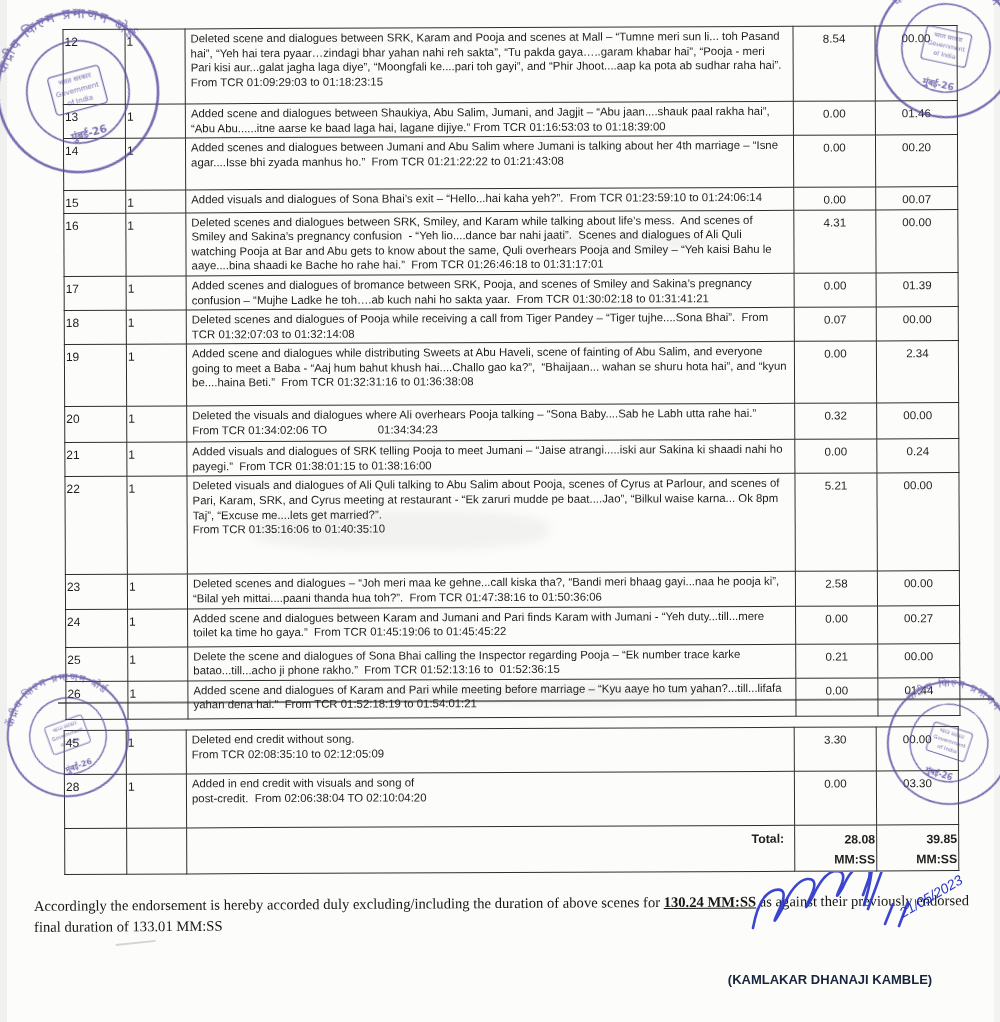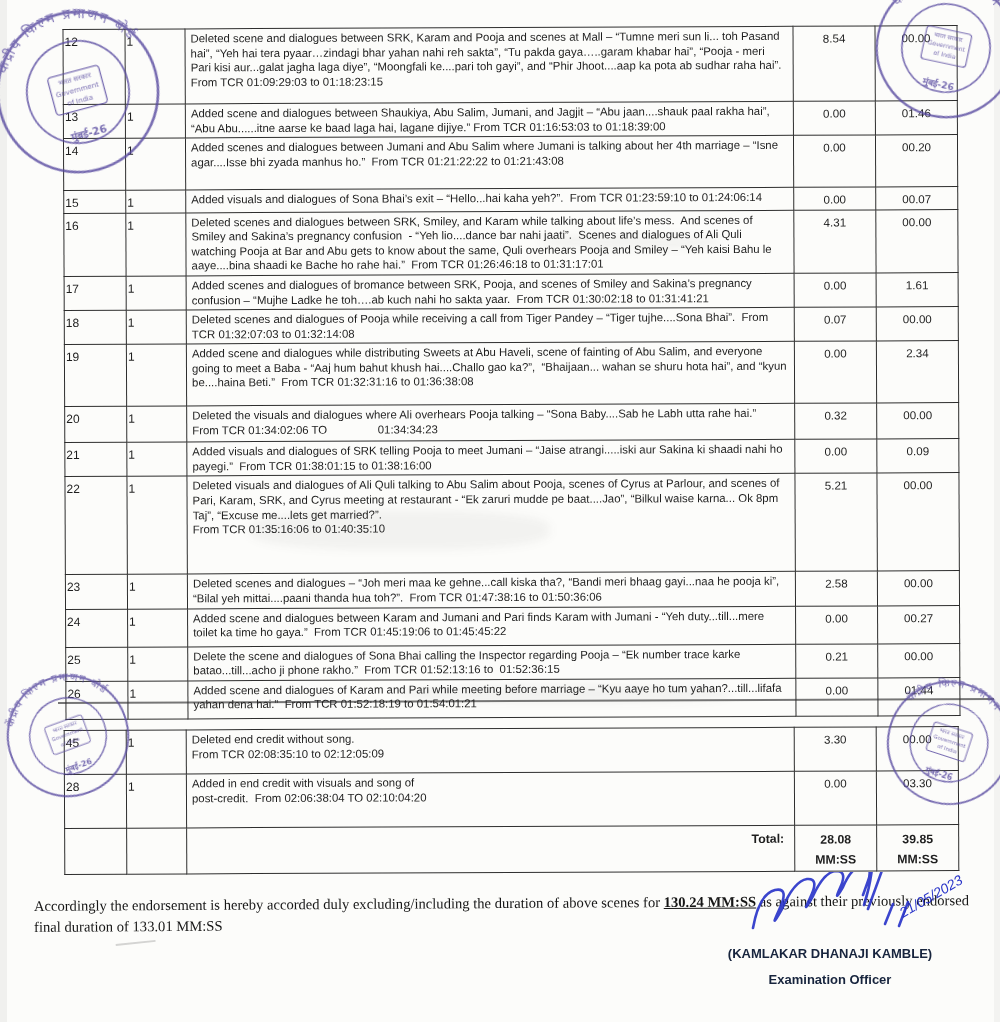--- a/index.html
+++ b/index.html
@@ -37,30 +37,30 @@
   #tbody1 tr:nth-child(11){height:98px;}
   #tbody1 tr:nth-child(12){height:34px;}
   #tbody1 tr:nth-child(13){height:38px;}
   #tbody1 tr:nth-child(14){height:30px;}
   #tbody1 tr:nth-child(15){height:38px;}
   #tbody2 tr:nth-child(1){height:44px;}
   #tbody2 tr:nth-child(2){height:54px;}
   .total-row{height:34px;}
   .total-row td{font-weight:bold;font-size:12.3px;}
   .total-label-cell{text-align:right;padding:6px 10px 0 0;}
-  .total-val{text-align:center;padding-top:5px;line-height:1.6;}
+  .total-val{text-align:right;padding-top:5px;line-height:1.6;}
 
   
   .endorsement{position:absolute;left:34px;top:878px;width:945px;
                font-family:"Liberation Serif",serif;font-size:14.6px;color:#161616;
                line-height:1.45;transform:rotate(-0.35deg);}
   .endorsement .bold-ul{font-weight:bold;text-decoration:underline;margin-top:36px;}
 
   
-  .officer{position:absolute;left:690px;top:946px;width:280px;text-align:center;
+  .officer{position:absolute;left:690px;top:972px;width:280px;text-align:center;
            font-weight:bold;font-size:13px;color:#17243d;}
   .officer div{margin-bottom:11px;}
 
   
   .stamp{position:absolute;opacity:.8;filter:blur(.35px);pointer-events:none;}
   .stamp text{fill:#584aa0;font-family:"DejaVu Sans",sans-serif;}
   .stamp circle,.stamp rect{stroke:#584aa0;fill:none;}
   .ring-text{font-size:16px;letter-spacing:2px;}
   .stamp .c-line{font-size:8px;text-anchor:middle;}
   .stamp .b-line{font-size:12px;text-anchor:middle;font-weight:bold;}
@@ -127,21 +127,21 @@
             <td class="num">1</td>
             <td class="desc">Deleted scenes and dialogues between SRK, Smiley, and Karam while talking about life’s mess.  And scenes of Smiley and Sakina’s pregnancy confusion  - “Yeh lio....dance bar nahi jaati”.  Scenes and dialogues of Ali Quli watching Pooja at Bar and Abu gets to know about the same, Quli overhears Pooja and Smiley – “Yeh kaisi Bahu le aaye....bina shaadi ke Bache ho rahe hai.”  From TCR 01:26:46:18 to 01:31:17:01</td>
             <td class="val">4.31</td>
             <td class="val">00.00</td>
           </tr>
           <tr>
             <td class="num">17</td>
             <td class="num">1</td>
             <td class="desc">Added scenes and dialogues of bromance between SRK, Pooja, and scenes of Smiley and Sakina’s pregnancy confusion – “Mujhe Ladke he toh….ab kuch nahi ho sakta yaar.  From TCR 01:30:02:18 to 01:31:41:21</td>
             <td class="val">0.00</td>
-            <td class="val">1.61</td>
+            <td class="val">01.39</td>
           </tr>
           <tr>
             <td class="num">18</td>
             <td class="num">1</td>
             <td class="desc">Deleted scenes and dialogues of Pooja while receiving a call from Tiger Pandey – “Tiger tujhe....Sona Bhai”.  From TCR 01:32:07:03 to 01:32:14:08</td>
             <td class="val">0.07</td>
             <td class="val">00.00</td>
           </tr>
           <tr>
             <td class="num">19</td>
@@ -155,21 +155,21 @@
             <td class="num">1</td>
             <td class="desc">Deleted the visuals and dialogues where Ali overhears Pooja talking – “Sona Baby....Sab he Labh utta rahe hai.”  From TCR 01:34:02:06 TO                01:34:34:23</td>
             <td class="val">0.32</td>
             <td class="val">00.00</td>
           </tr>
           <tr>
             <td class="num">21</td>
             <td class="num">1</td>
             <td class="desc">Added visuals and dialogues of SRK telling Pooja to meet Jumani – “Jaise atrangi.....iski aur Sakina ki shaadi nahi ho payegi.”  From TCR 01:38:01:15 to 01:38:16:00</td>
             <td class="val">0.00</td>
-            <td class="val">0.09</td>
+            <td class="val">0.24</td>
           </tr>
           <tr>
             <td class="num">22</td>
             <td class="num">1</td>
             <td class="desc">Deleted visuals and dialogues of Ali Quli talking to Abu Salim about Pooja, scenes of Cyrus at Parlour, and scenes of Pari, Karam, SRK, and Cyrus meeting at restaurant - “Ek zaruri mudde pe baat....Jao”, “Bilkul waise karna... Ok 8pm Taj”, “Excuse me....lets get married?”.
 From TCR 01:35:16:06 to 01:40:35:10</td>
             <td class="val">5.21</td>
             <td class="val">00.00</td>
           </tr>
           <tr>
@@ -248,21 +248,20 @@
       </tbody>
     </table>
   </div>
 
   <p class="endorsement"><span>Accordingly the endorsement is hereby accorded duly excluding/including the duration of above scenes for </span><span class="bold-ul">130.24 MM:SS</span><span> as against their previously endorsed</span><br>
     <span>final duration of 133.01 MM:SS</span>
   </p>
 
   <div class="officer">
     <div>(KAMLAKAR DHANAJI KAMBLE)</div>
-    <div>Examination Officer</div>
   </div>
 
   <svg class="signature" width="270" height="80">
     <path d="M18,56 q6,-34 22,-38 q15,-3 4,20 q-10,22 3,-1 q12,-28 25,-30 q13,-1 3,19 q-9,19 3,-2 q11,-24 23,-25 q12,0 4,17 q-7,16 3,-1 q9,-21 20,-21 q10,1 5,15 l-5,14 m10,-36 q-2,25 -9,46 m28,-62 l-24,66"></path>
     <path d="M150,52 l8,-20 m6,22 l9,-24"></path>
     <text x="168" y="46" transform="rotate(-30 168 46)">21/05/2023</text>
   </svg>
   <div class="pencil-mark"></div>
 
   <svg class="stamp" style="left:-10px;top:4px;transform:rotate(-15deg);" width="176" height="176" viewBox="0 0 200 200">

